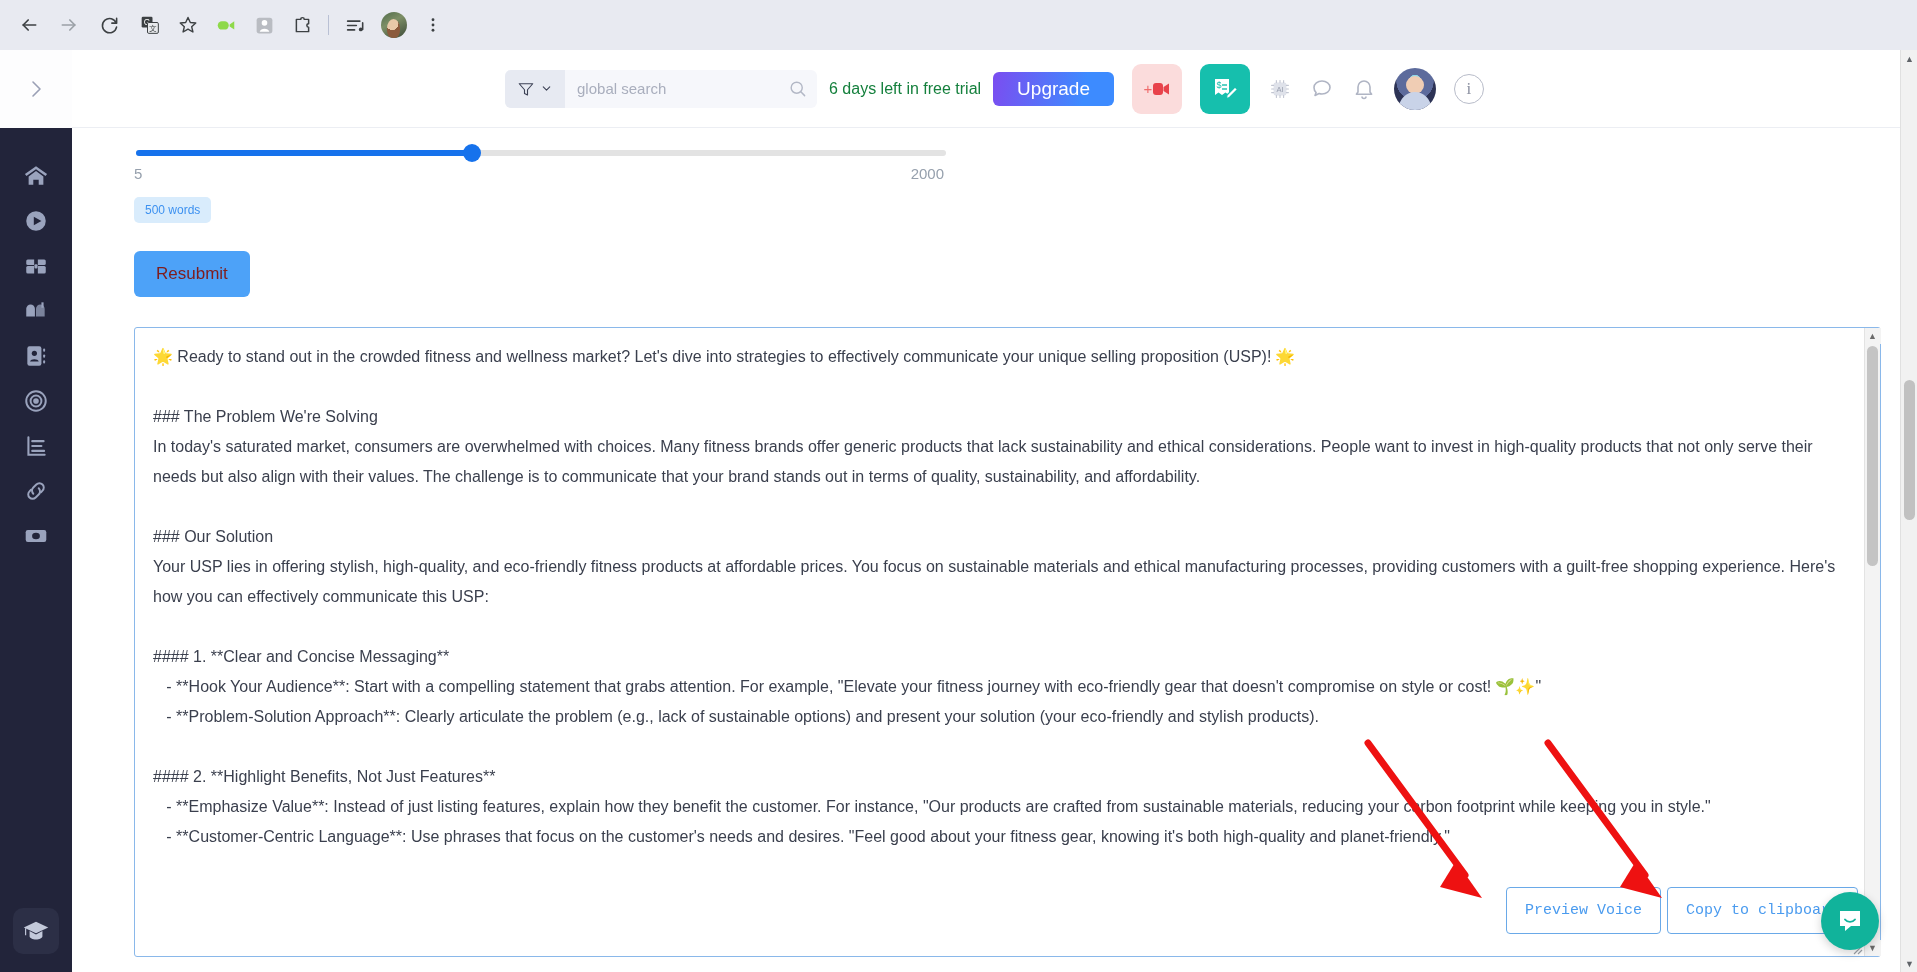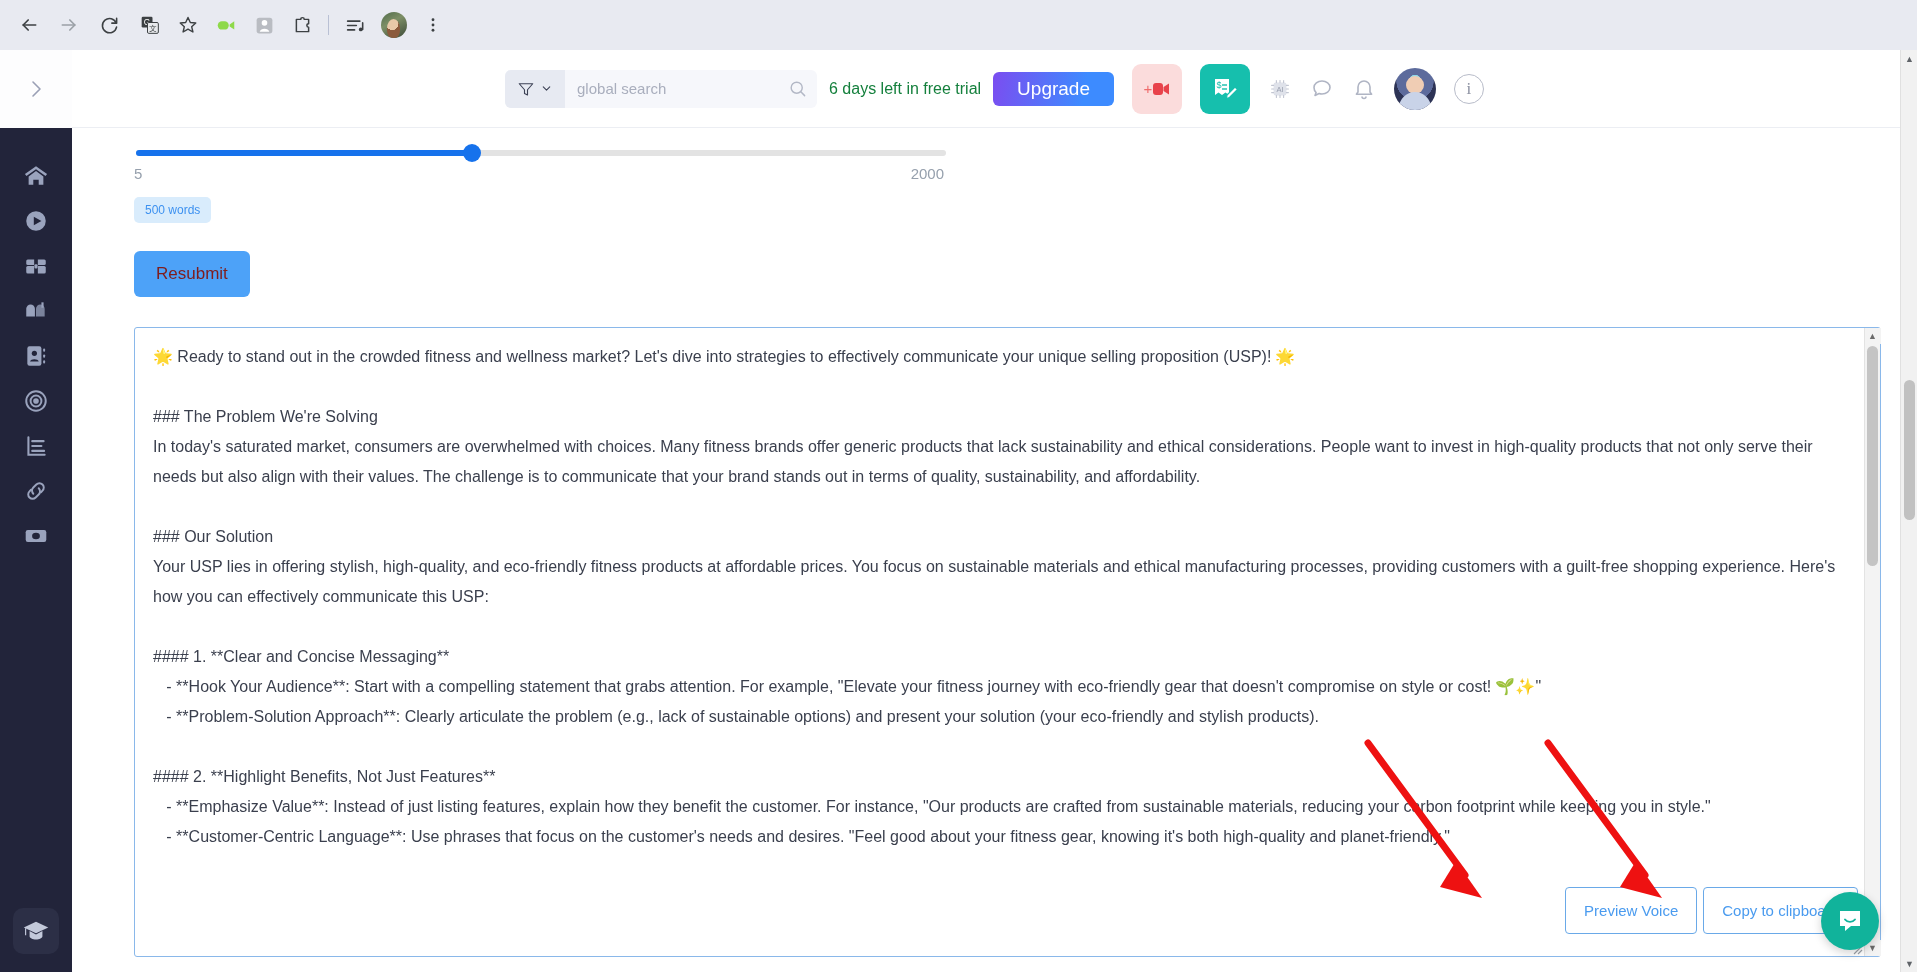--- a/index.html
+++ b/index.html
@@ -303,21 +303,21 @@
     right: 22px;
     bottom: 22px;
     display: flex;
     gap: 6px;
   }
   .ghost-btn {
     border: 1px solid #6aa9e8;
     background: transparent;
     color: #4a9bef;
     font-size: 15px;
-    font-family: Liberation Sans, sans-serif;
+    font-family: Liberation Mono, monospace;
     border-radius: 4px;
     padding: 14px 18px;
     white-space: nowrap;
   }
 
   
   .anno-arrow { position: absolute; pointer-events: none; }
 
   
   .page-scroll {

